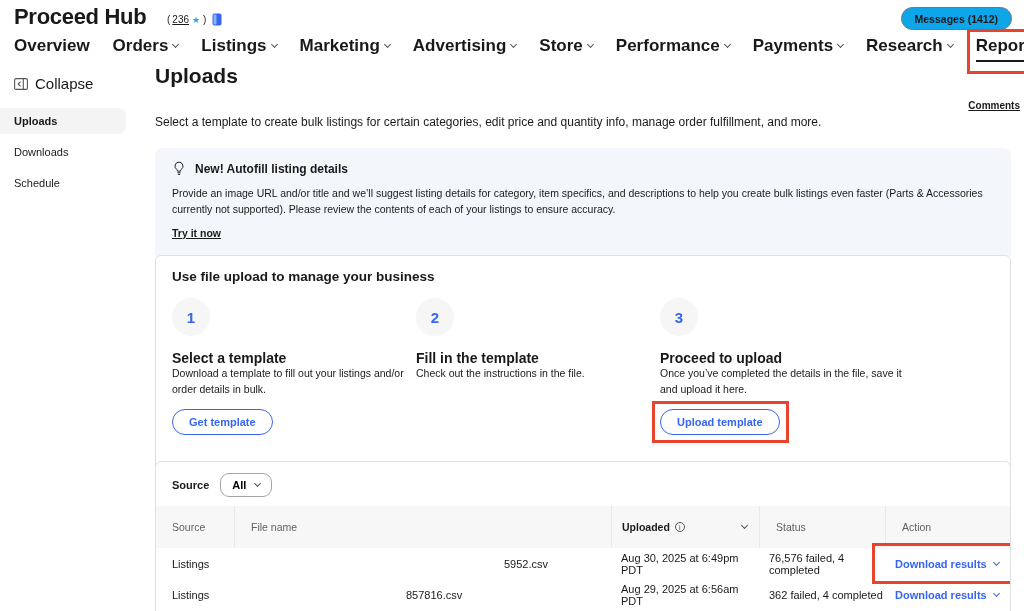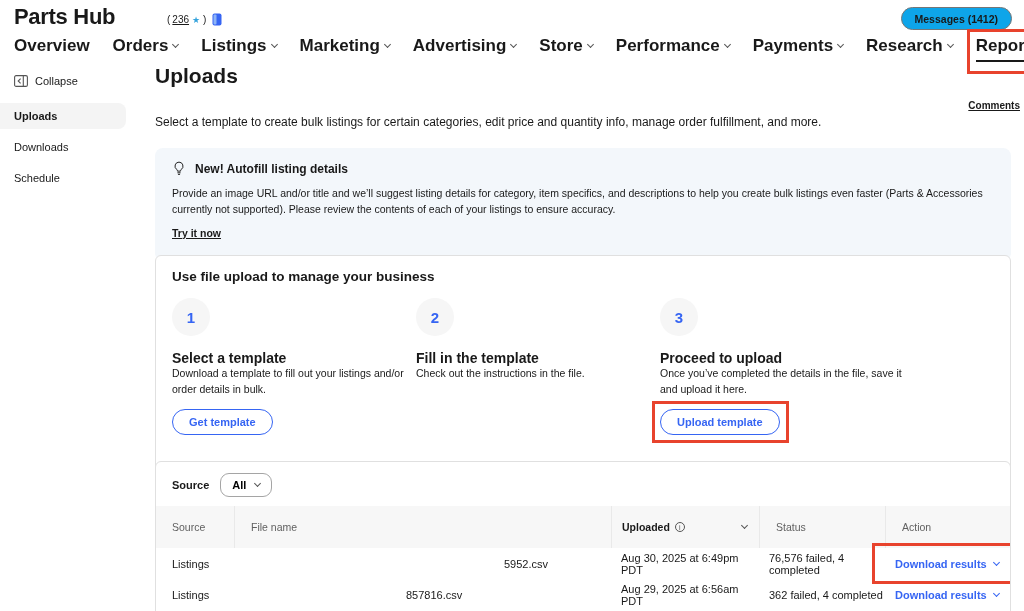--- a/index.html
+++ b/index.html
@@ -23,21 +23,21 @@
   .nav-item { display:flex; align-items:center; gap:5px; cursor:pointer; position:relative; padding-bottom:6px; }
   .nav-item.active .nv-label { border-bottom:2px solid #191919; padding-bottom:4px; }
   .chev { display:inline-block; width:5px; height:5px; border-right:1.4px solid #555;
     border-bottom:1.4px solid #555; transform:rotate(45deg); margin-top:-3px; }
   .chev.blue { border-color:#3665f3; }
   
   .annotation { position:absolute; border:3px solid #e8432d; pointer-events:none; z-index:9; }
   
   .sidebar { position:absolute; left:0; top:72px; width:126px; }
   .collapse-row { display:flex; align-items:center; gap:7px; margin:3px 0 16px 14px;
-    font-size:11px; color:#191919; cursor:pointer; }
+    font-size:15px; color:#191919; cursor:pointer; }
   .side-item { padding:7px 14px; font-size:11px; margin-bottom:5px; cursor:pointer; }
   .side-item.selected { background:#f4f4f4; border-radius:0 8px 8px 0; font-weight:700; }
   
   .page-title { position:absolute; left:155px; top:64px; font-size:21px; font-weight:700; }
   .comments-link { position:absolute; right:4px; top:100px; font-size:10px; font-weight:700;
     text-decoration:underline; cursor:pointer; }
   .intro { position:absolute; left:155px; top:115px; width:860px; font-size:12px; }
   
   .banner { position:absolute; left:155px; top:148px; width:856px; background:#f3f7fb;
     border-radius:8px; padding:13px 17px 20px; }
@@ -82,21 +82,21 @@
   .td.file-indent-1 { padding-left:172px; }
   .td-action { color:#3665f3; font-weight:700; display:flex; align-items:center; gap:7px;
     padding-left:10px; cursor:pointer; position:relative; }
   svg { display:block; }
 </style>
 </head>
 <body>
 
 <div class="page">
 
-  <div class="seller-hub">Parts Hub</div>
+  <div class="seller-hub">Proceed Hub</div>
   <div class="feedback">
     <span>(</span>
     <span class="count">236</span>
     <span class="star">★</span>
     <span>)</span>
     <span class="store-badge">
       <svg width="10" height="13" viewBox="0 0 10 13">
           <rect x="0.5" y="0.5" width="9" height="12" rx="2" fill="#3665f3"></rect>
           <rect x="1.5" y="1.5" width="3" height="10" rx="1" fill="#8db4f7"></rect>
         </svg>

